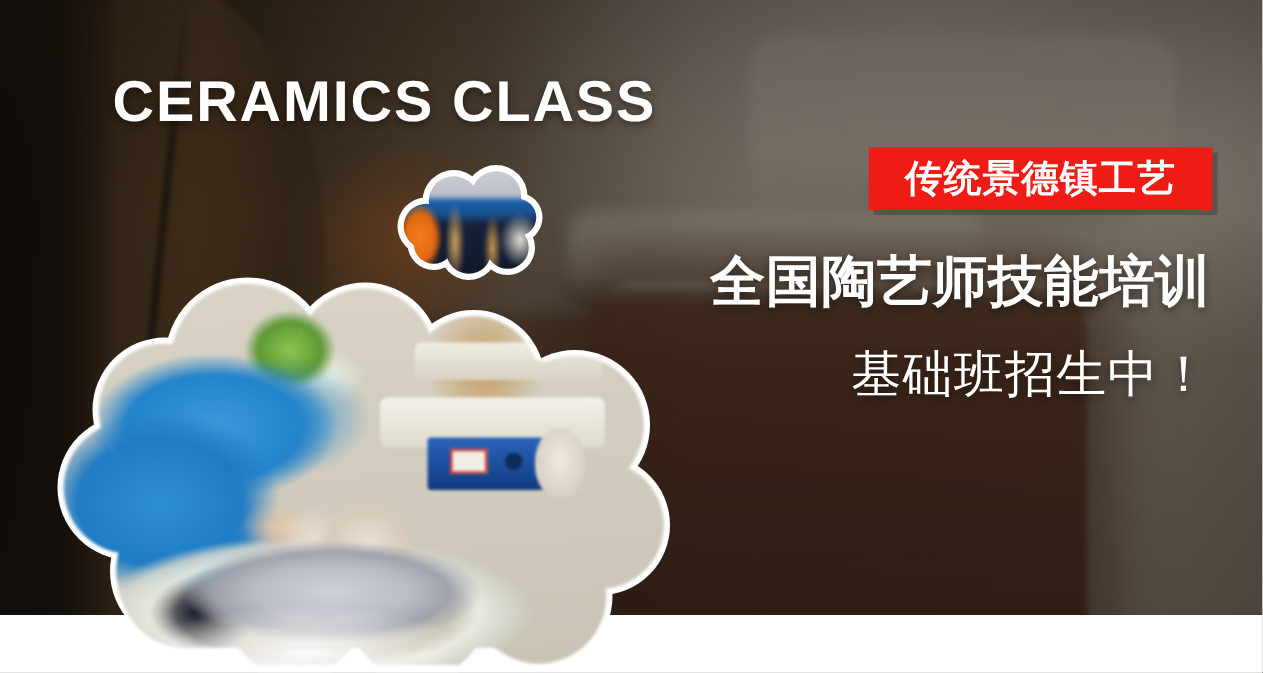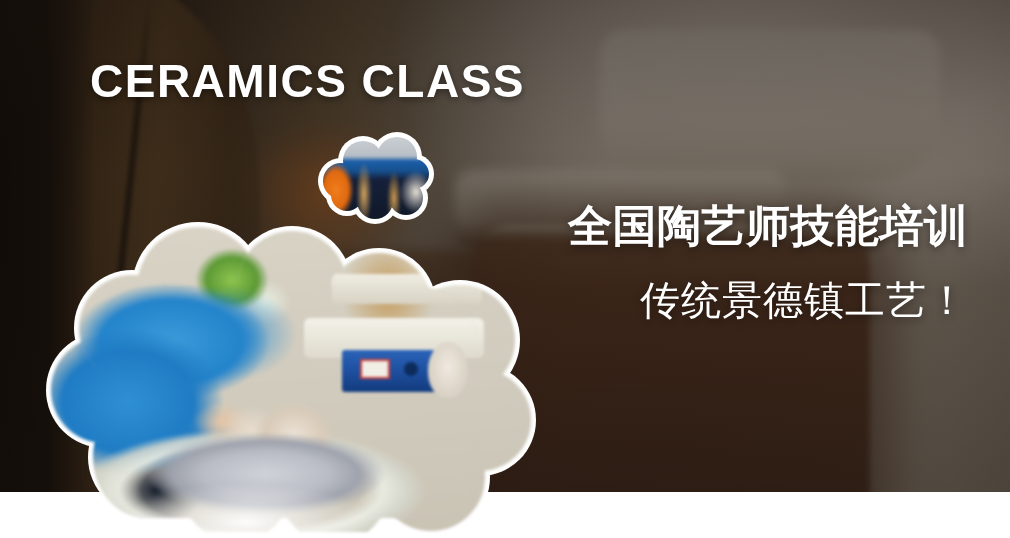--- a/index.html
+++ b/index.html
@@ -371,18 +371,21 @@
     <div class="bigi blurwrap" style="left:60px;  top:66px;  width:380px; height:230px;border-radius:52px;">
         <div class="studio-photo" style="left:-60px;top:-66px;">
           <div class="bench-white2"></div>
           <div class="bench-white"></div>
           <div class="appliance"></div>
           <div class="glove"></div>
         </div>
       </div>
   </div>
 
+  <div class="badge">
+    <span class="badge-text">传统景德镇工艺</span>
+  </div>
 
   <div class="head-main">全国陶艺师技能培训</div>
-  <div class="head-sub">传统景德镇工艺！</div>
+  <div class="head-sub">基础班招生中！</div>
 
 
 </div>
 
 </body></html>

